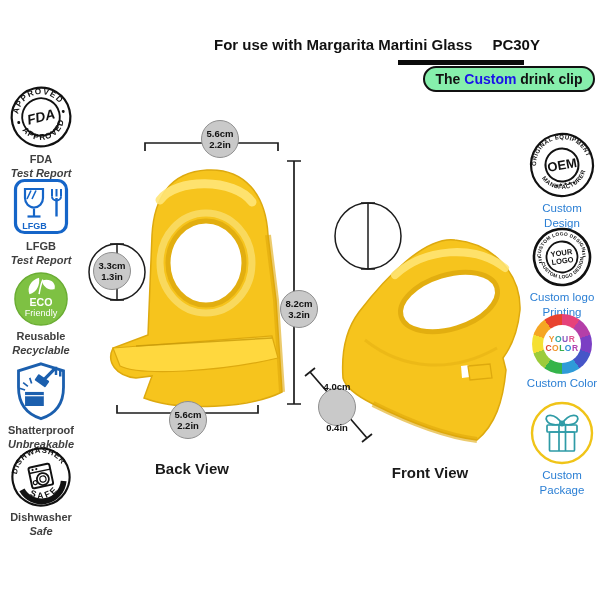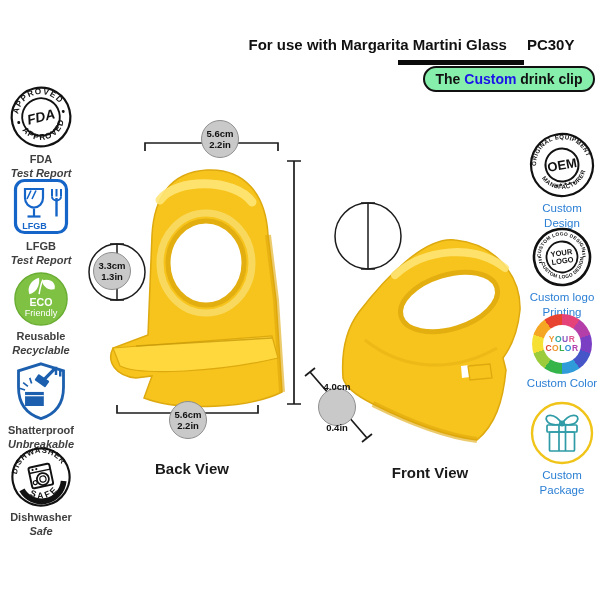--- a/index.html
+++ b/index.html
@@ -1,20 +1,20 @@
 <!DOCTYPE html>
 <html><head>
 <meta charset="utf-8">
 <style>
   html,body{margin:0;padding:0;background:#fff;}
   #canvas{position:relative;width:600px;height:600px;background:#fff;overflow:hidden;
           font-family:"Liberation Sans", sans-serif;}
   .abs{position:absolute;}
   
-  .title-row{top:36px;left:224px;width:375px;display:flex;justify-content:center;gap:20px;
+  .title-row{top:36px;left:214px;width:375px;display:flex;justify-content:flex-start;gap:20px;
              font-size:15px;font-weight:bold;color:#111;white-space:nowrap;}
   .title-bar{top:60px;left:398px;width:126px;height:5px;background:#0b0b0b;}
   .tagline-pill{top:66px;left:423px;width:168px;height:22px;border:2px solid #111;border-radius:14px;
                 display:flex;align-items:center;justify-content:center;font-size:14px;font-weight:bold;
                 color:#111;background:#86efac;white-space:pre;}
   
   .badge{display:flex;flex-direction:column;align-items:center;}
   .badge .cap{font-size:11px;font-weight:bold;color:#3f3f3f;line-height:12px;margin-top:3px;text-align:center;}
   .badge .cap2{margin-top:2px;font-style:italic;}
   .badge .capb{font-size:11.5px;font-weight:400;color:#2b7fd4;line-height:12px;margin-top:3px;text-align:center;}
@@ -78,20 +78,24 @@
   </svg>
 
   <div class="abs dim-badge" style="left:201px;top:120px;">
     <div>5.6cm</div>
     <div>2.2in</div>
   </div>
   <div class="abs dim-badge" style="left:93px;top:252px;">
     <div>3.3cm</div>
     <div>1.3in</div>
   </div>
+  <div class="abs dim-badge" style="left:280px;top:290px;">
+    <div>8.2cm</div>
+    <div>3.2in</div>
+  </div>
   <div class="abs dim-badge" style="left:169px;top:401px;">
     <div>5.6cm</div>
     <div>2.2in</div>
   </div>
   <div class="abs dim-badge" style="left:318px;top:388px;gap:30px;">
     <div>4.0cm</div>
     <div>0.4in</div>
   </div>
 
   <div class="abs view-label" style="left:122px;top:460px;">Back View</div>

